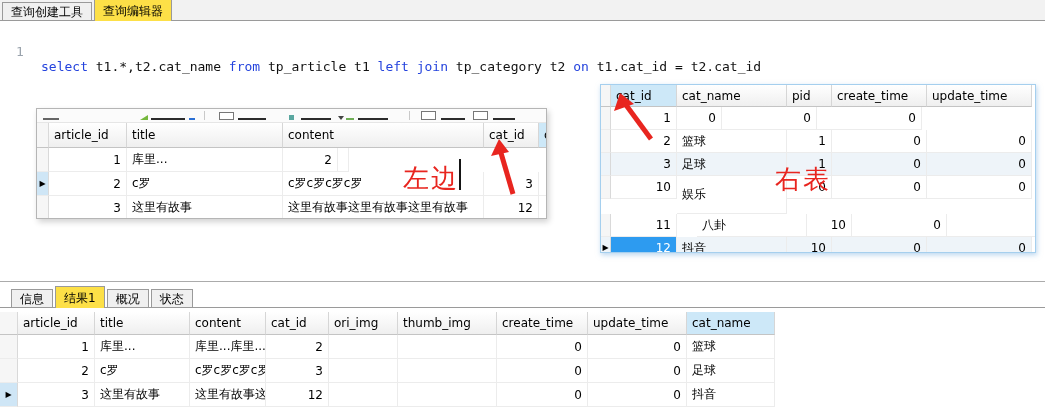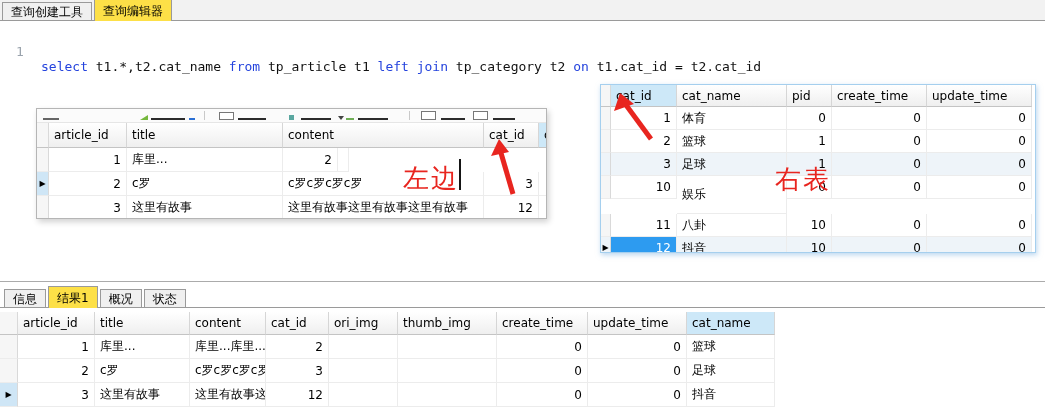--- a/index.html
+++ b/index.html
@@ -3,21 +3,21 @@
 <meta charset="utf-8">
 <style>
   html,body{margin:0;padding:0;background:#fff;}
   .stage{position:relative;width:1045px;height:408px;background:#fff;overflow:hidden;
          font-family:"DejaVu Sans","Liberation Sans",sans-serif;font-size:12px;color:#000;}
 
   
   .tabbar{position:absolute;left:0;width:100%;display:flex;align-items:flex-end;
           box-sizing:border-box;border-bottom:1px solid #9a9a9a;background:#f0f0f0;}
   .tabbar.top{top:0;height:21px;padding-left:2px;background:#f2f2f2;}
-  .tabbar.bottom{top:281px;height:27px;padding-left:4px;background:#fff;border-top:1px solid #ababab;}
+  .tabbar.bottom{top:281px;height:27px;padding-left:11px;background:#fff;border-top:1px solid #ababab;}
   .tab{border:1px solid #9a9a9a;border-bottom:none;background:#f0f0f0;height:16px;line-height:16px;
        padding:1px 8px 0 8px;margin-right:2px;white-space:nowrap;cursor:default;}
   .tab.active{background:#fde047;height:20px;line-height:20px;margin-bottom:-1px;position:relative;z-index:3;}
 
   
   .sql-area{position:absolute;top:21px;left:0;width:100%;height:60px;background:#fff;}
   .sql-line{position:absolute;top:8px;left:0;width:100%;
             font-family:"DejaVu Sans Mono","Liberation Mono",monospace;font-size:13px;white-space:pre;}
   .line-no{position:absolute;left:16px;color:#9aa3ad;}
   .sql-code{position:absolute;left:41px;}
@@ -135,21 +135,20 @@
           <div class="g-cell gutter g-hcell" style="width: 10px; height: 22px;"></div>
           <div class="g-cell g-hcell sel-h" style="width: 66px; height: 22px;">cat_id</div>
           <div class="g-cell g-hcell" style="width: 110px; height: 22px;">cat_name</div>
           <div class="g-cell g-hcell" style="width: 45px; height: 22px;">pid</div>
           <div class="g-cell g-hcell" style="width: 95px; height: 22px;">create_time</div>
           <div class="g-cell g-hcell" style="width: 105px; height: 22px;">update_time</div>
         </div>
         <div class="g-row">
           <div class="g-cell gutter" style="width: 10px; height: 23px;"></div>
           <div class="g-cell num" style="width: 66px; height: 23px;">1</div>
-          <div class="g-cell" style="width: 110px; height: 23px;">体育</div>
           <div class="g-cell num" style="width: 45px; height: 23px;">0</div>
           <div class="g-cell num" style="width: 95px; height: 23px;">0</div>
           <div class="g-cell num" style="width: 105px; height: 23px;">0</div>
         </div>
         <div class="g-row">
           <div class="g-cell gutter" style="width: 10px; height: 23px;"></div>
           <div class="g-cell num" style="width: 66px; height: 23px;">2</div>
           <div class="g-cell" style="width: 110px; height: 23px;">篮球</div>
           <div class="g-cell num" style="width: 45px; height: 23px;">1</div>
           <div class="g-cell num" style="width: 95px; height: 23px;">0</div>
@@ -167,21 +166,21 @@
           <div class="g-cell gutter" style="width: 10px; height: 23px;"></div>
           <div class="g-cell num" style="width: 66px; height: 23px;">10</div>
           <div class="g-cell" style="width: 110px; height: 38px;">娱乐</div>
           <div class="g-cell num" style="width: 45px; height: 23px;">0</div>
           <div class="g-cell num" style="width: 95px; height: 23px;">0</div>
           <div class="g-cell num" style="width: 105px; height: 23px;">0</div>
         </div>
         <div class="g-row">
           <div class="g-cell gutter" style="width: 10px; height: 23px;"></div>
           <div class="g-cell num" style="width: 66px; height: 23px;">11</div>
-          <div class="g-cell" style="width: 110px; height: 23px;">八卦</div>
+          <div class="g-cell" style="width: 110px; height: 23px; margin-left: 20px;">八卦</div>
           <div class="g-cell num" style="width: 45px; height: 23px;">10</div>
           <div class="g-cell num" style="width: 95px; height: 23px;">0</div>
           <div class="g-cell num" style="width: 105px; height: 23px;">0</div>
         </div>
         <div class="g-row tint">
           <div class="g-cell gutter gutter-sel" style="width: 10px; height: 23px;">
             <span class="marker">▶</span>
           </div>
           <div class="g-cell num sel-cell" style="width: 66px; height: 23px;">12</div>
           <div class="g-cell" style="width: 110px; height: 23px;">抖音</div>

